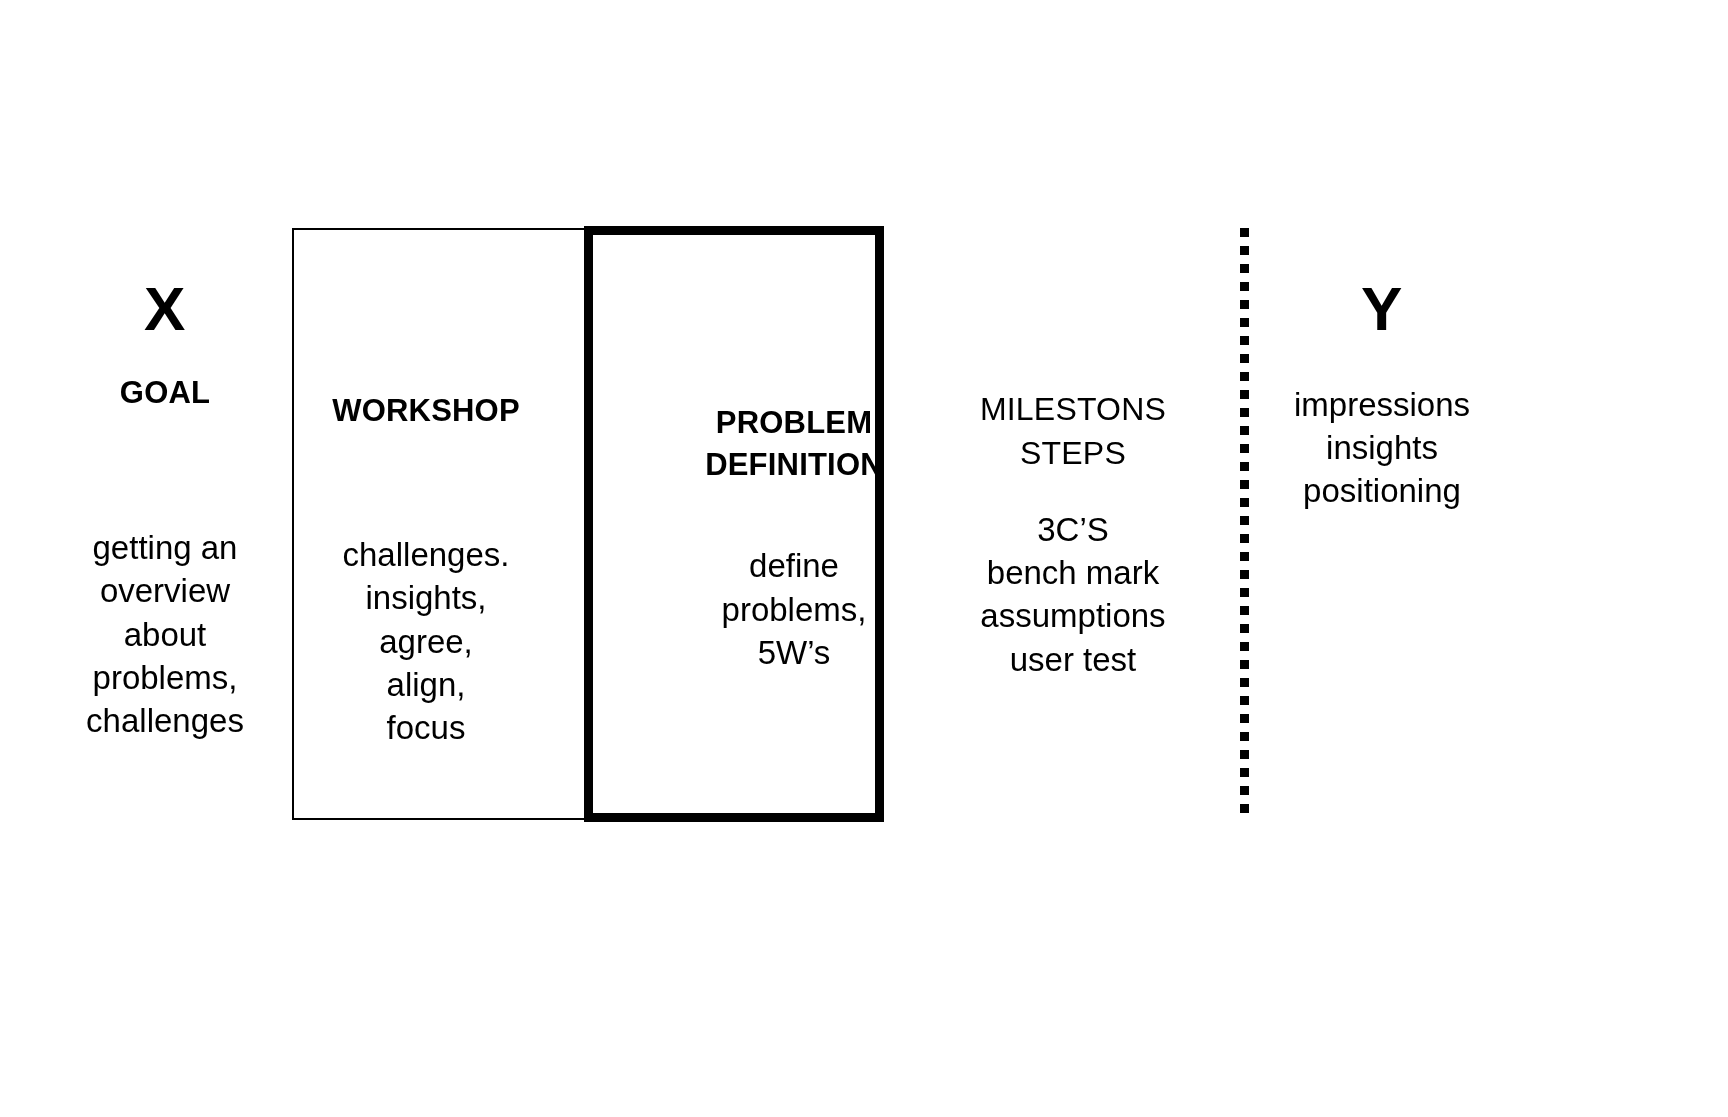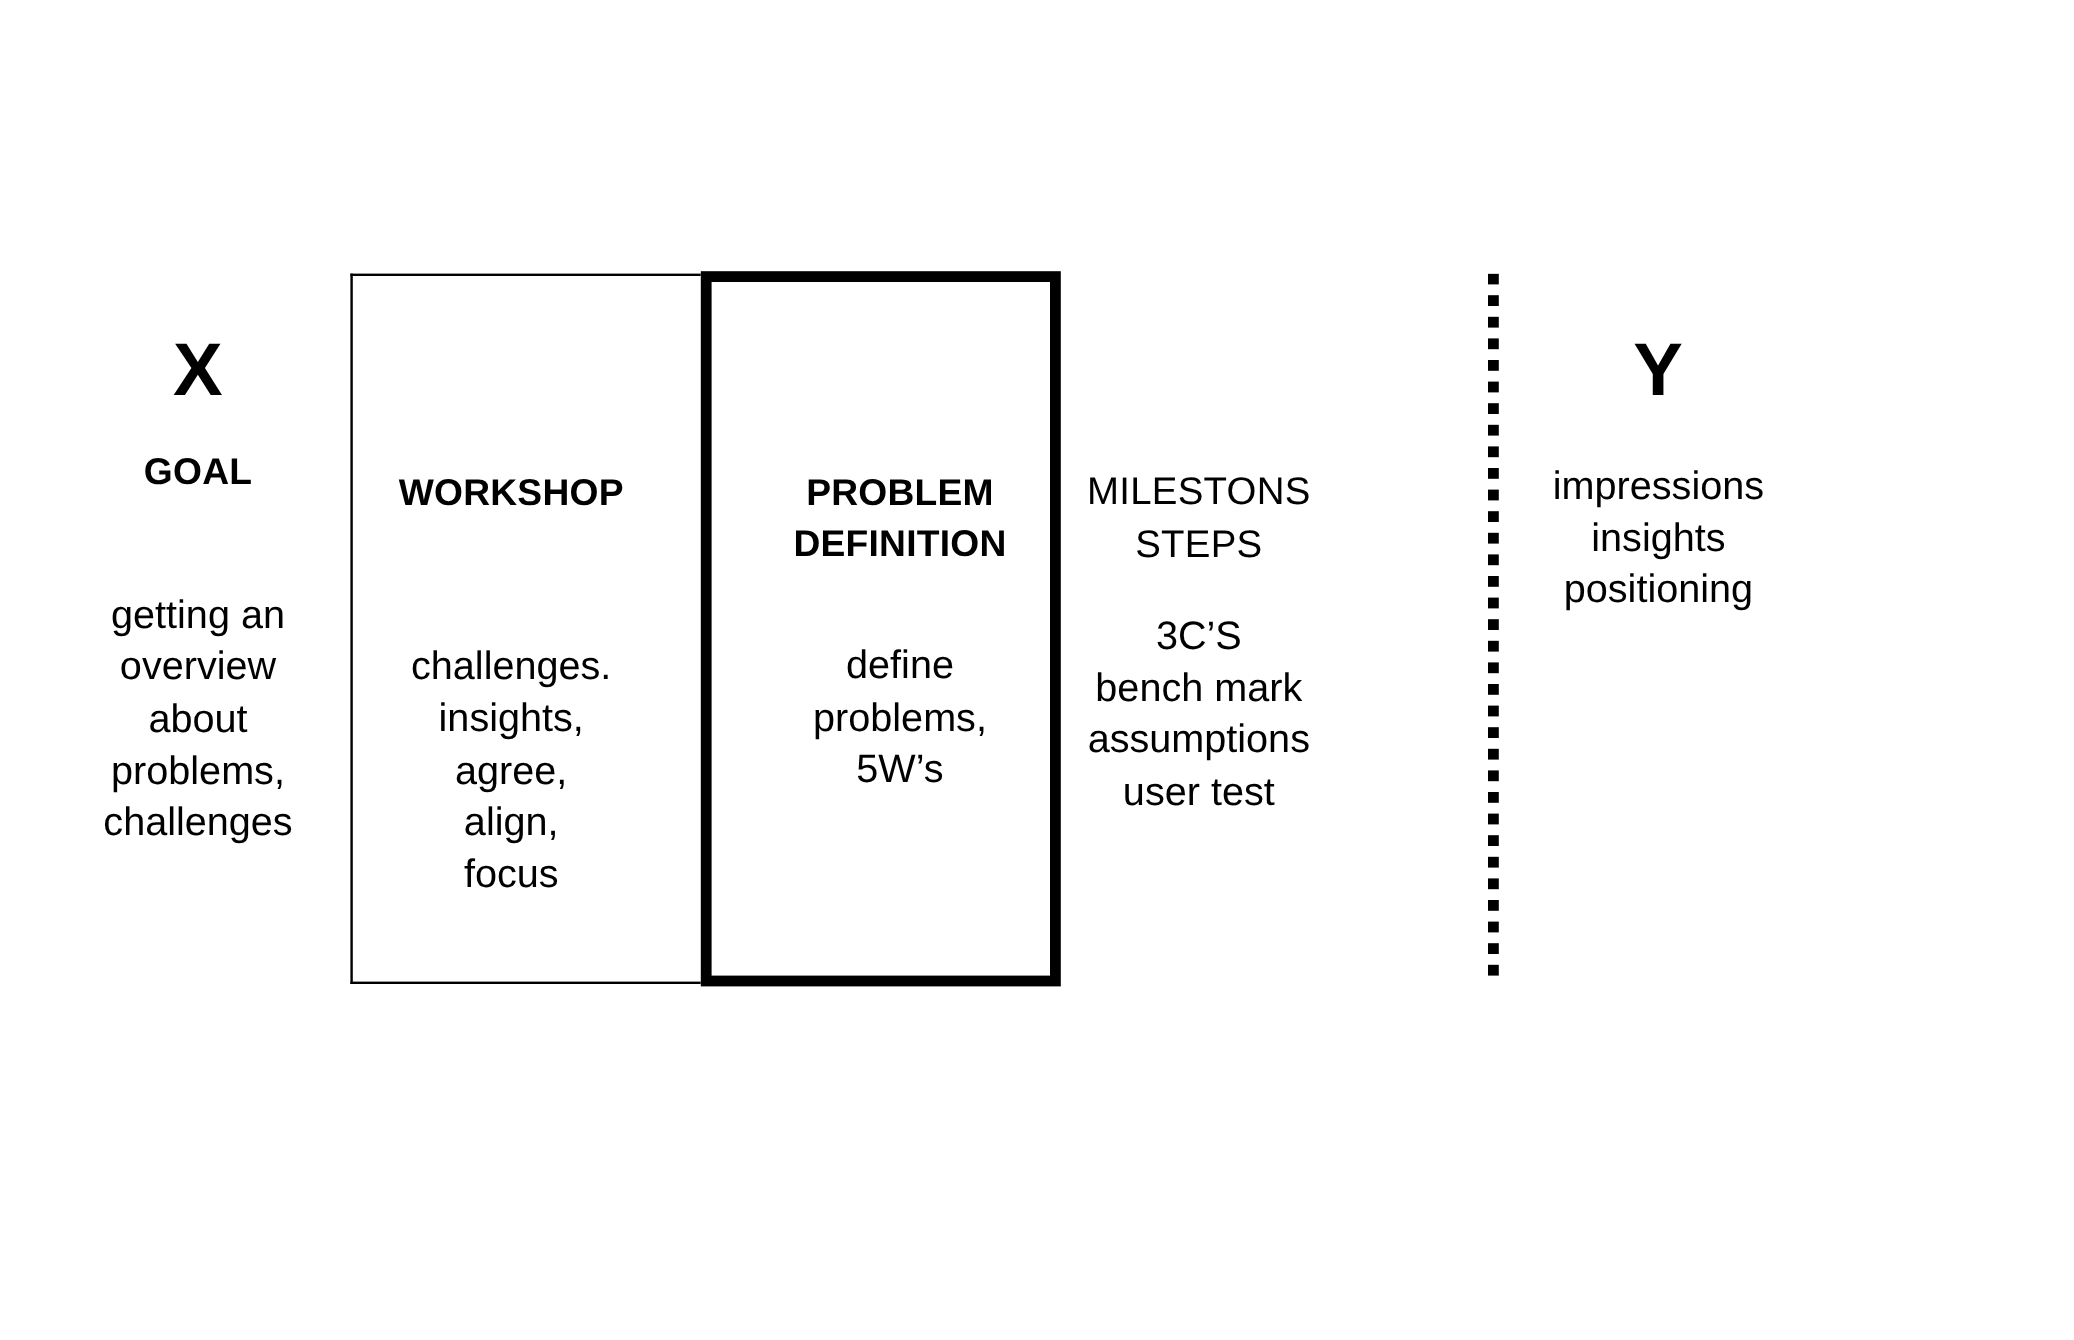--- a/index.html
+++ b/index.html
@@ -56,21 +56,21 @@
   }
 
   
   #col-audit {
     left: 40px;
     top: 278px;
     width: 250px;
   }
   #col-audit .axis-letter { margin-bottom: 32px; }
   #col-audit .heading     { margin-bottom: 0; }
-  #col-audit .body        { margin-top: 76px; }
+  #col-audit .body        { margin-top: 112px; }
 
   
   #box-workshop {
     position: absolute;
     left: 292px;
     top: 228px;
     width: 292px;
     height: 592px;
     border: 2px solid #000000;
     border-right: none;
@@ -90,28 +90,29 @@
     left: 584px;
     top: 226px;
     width: 300px;
     height: 596px;
     border: 9px solid #000000;
     box-sizing: border-box;
     background: #ffffff;
   }
   #col-problem {
     left: 584px;
-    top: 390px;
+    top: 402px;
     width: 332px;
+    padding-left: 44px;
   }
   #col-problem .body { margin-top: 58px; }
 
   
   #col-milestones {
-    left: 874px;
+    left: 948px;
     top: 388px;
     width: 250px;
   }
   #col-milestones .body { margin-top: 33px; }
 
   
   #dotted-divider {
     position: absolute;
     left: 1240px;
     top: 228px;

